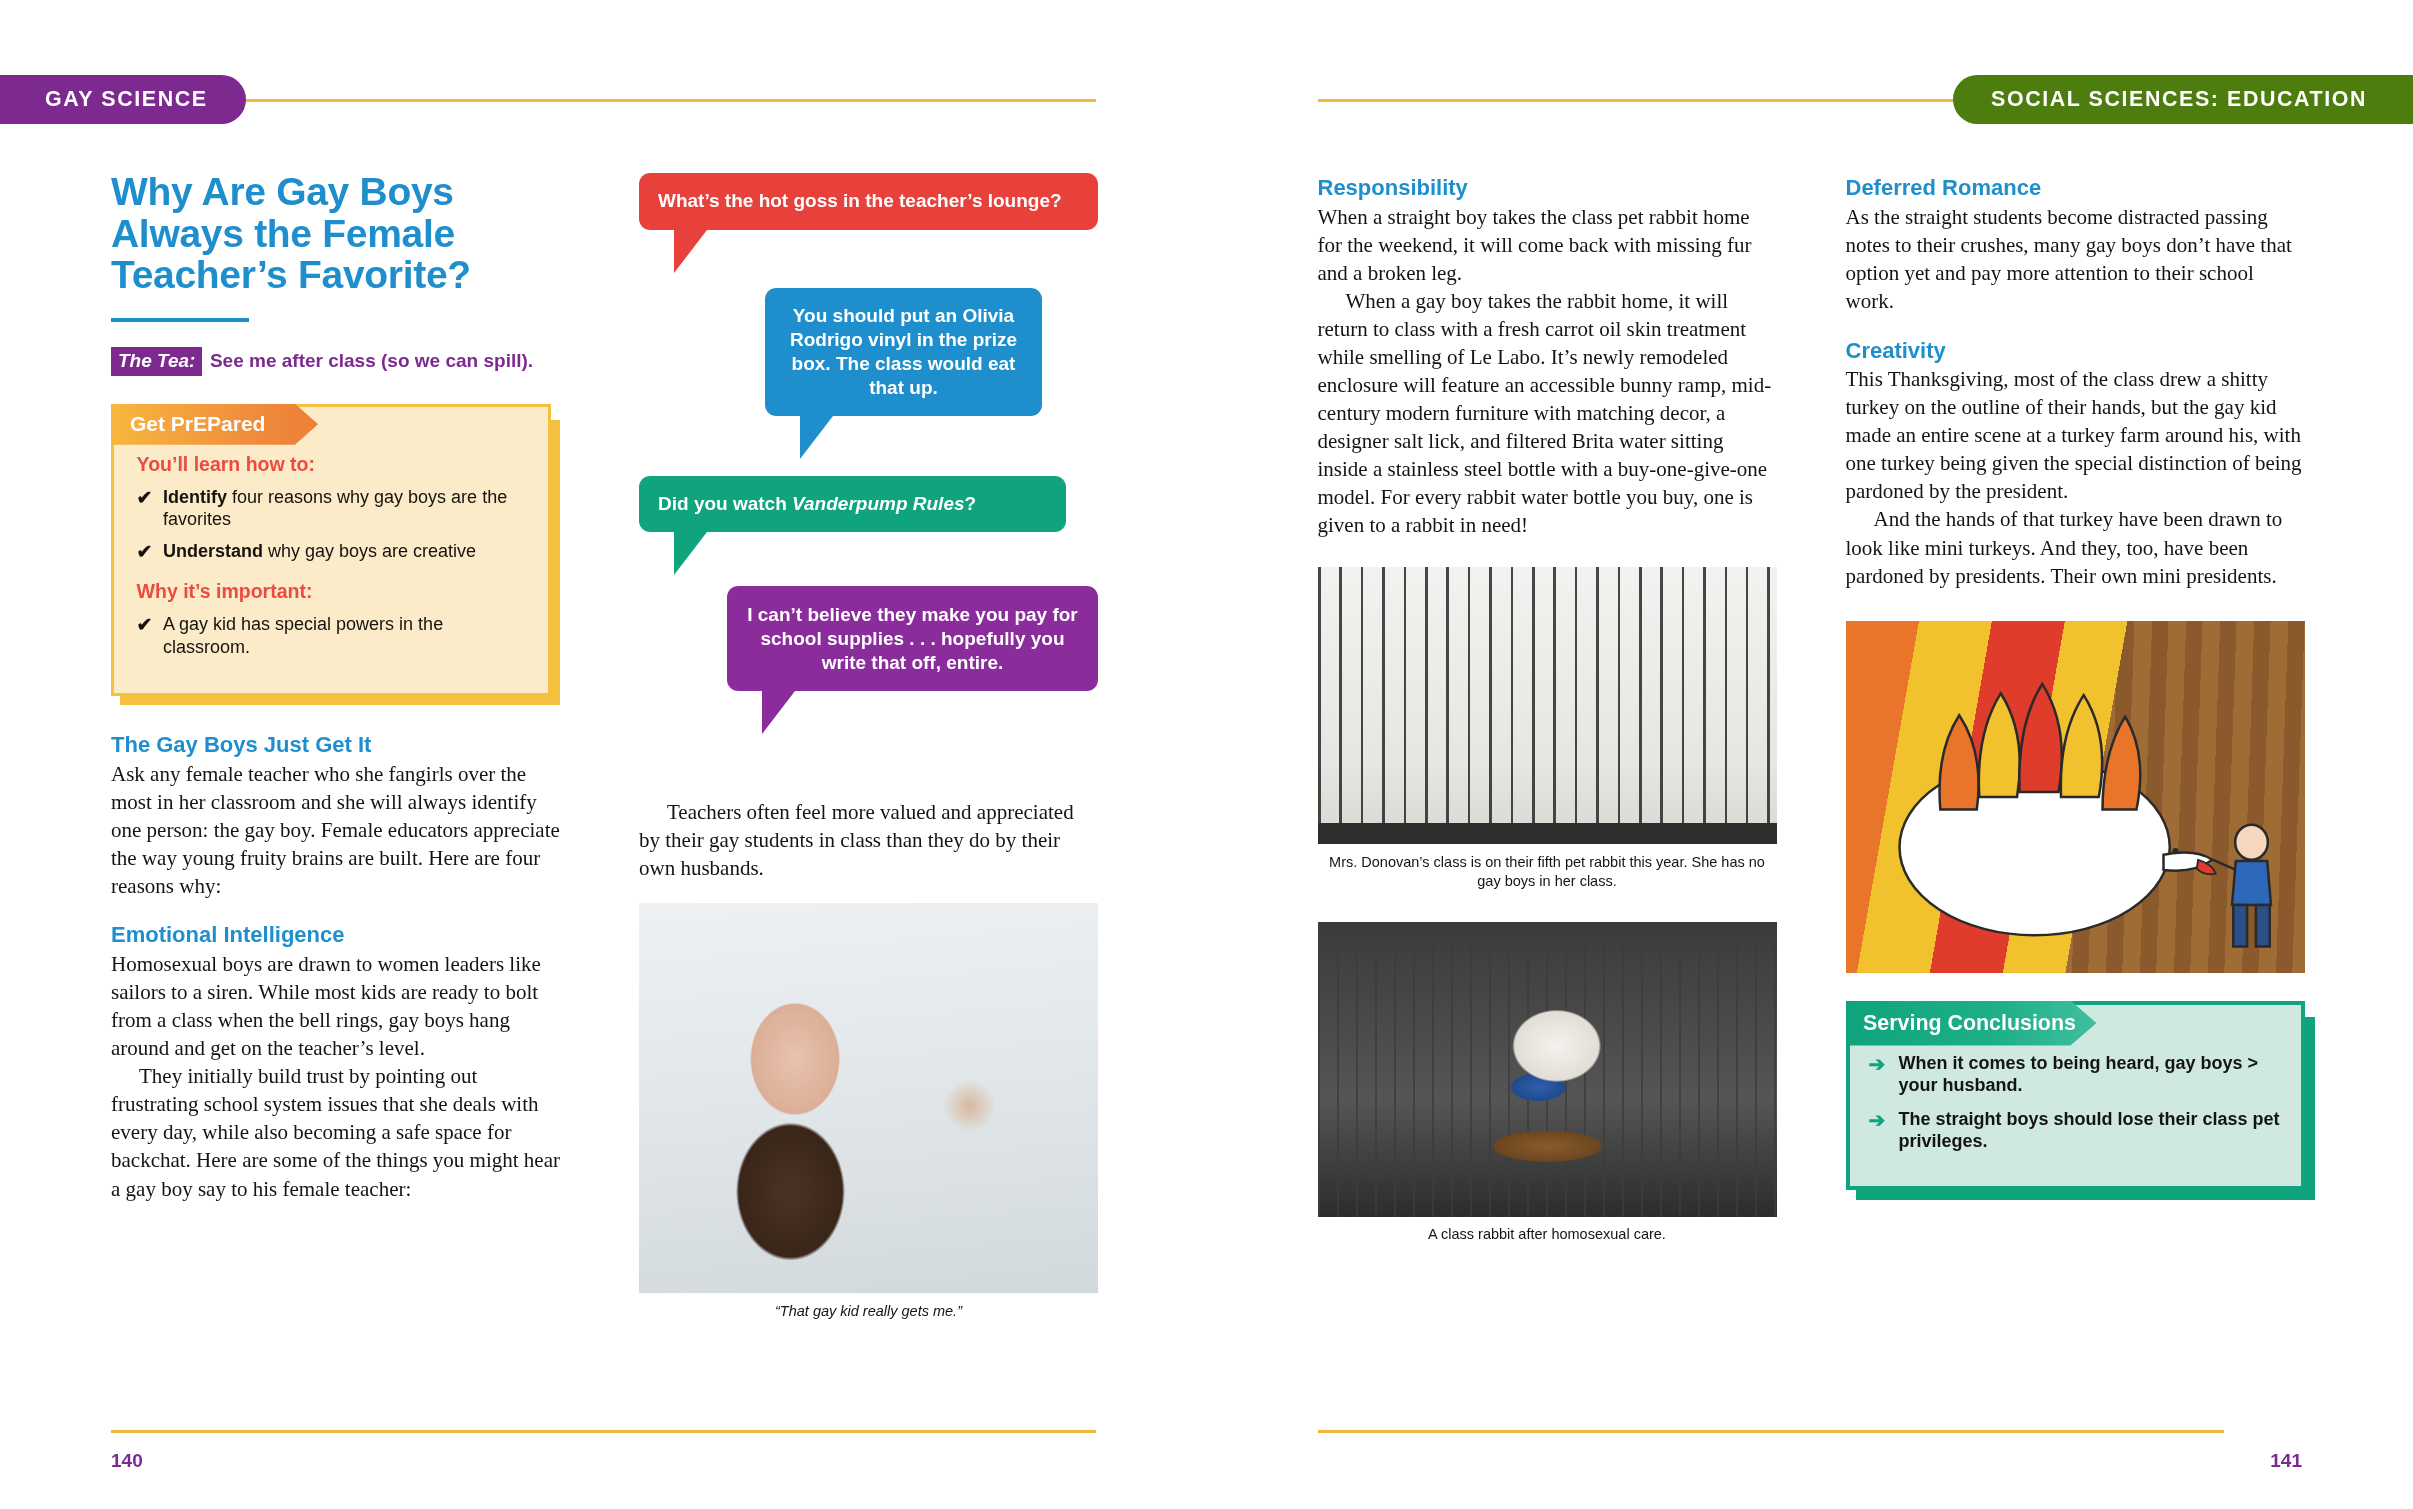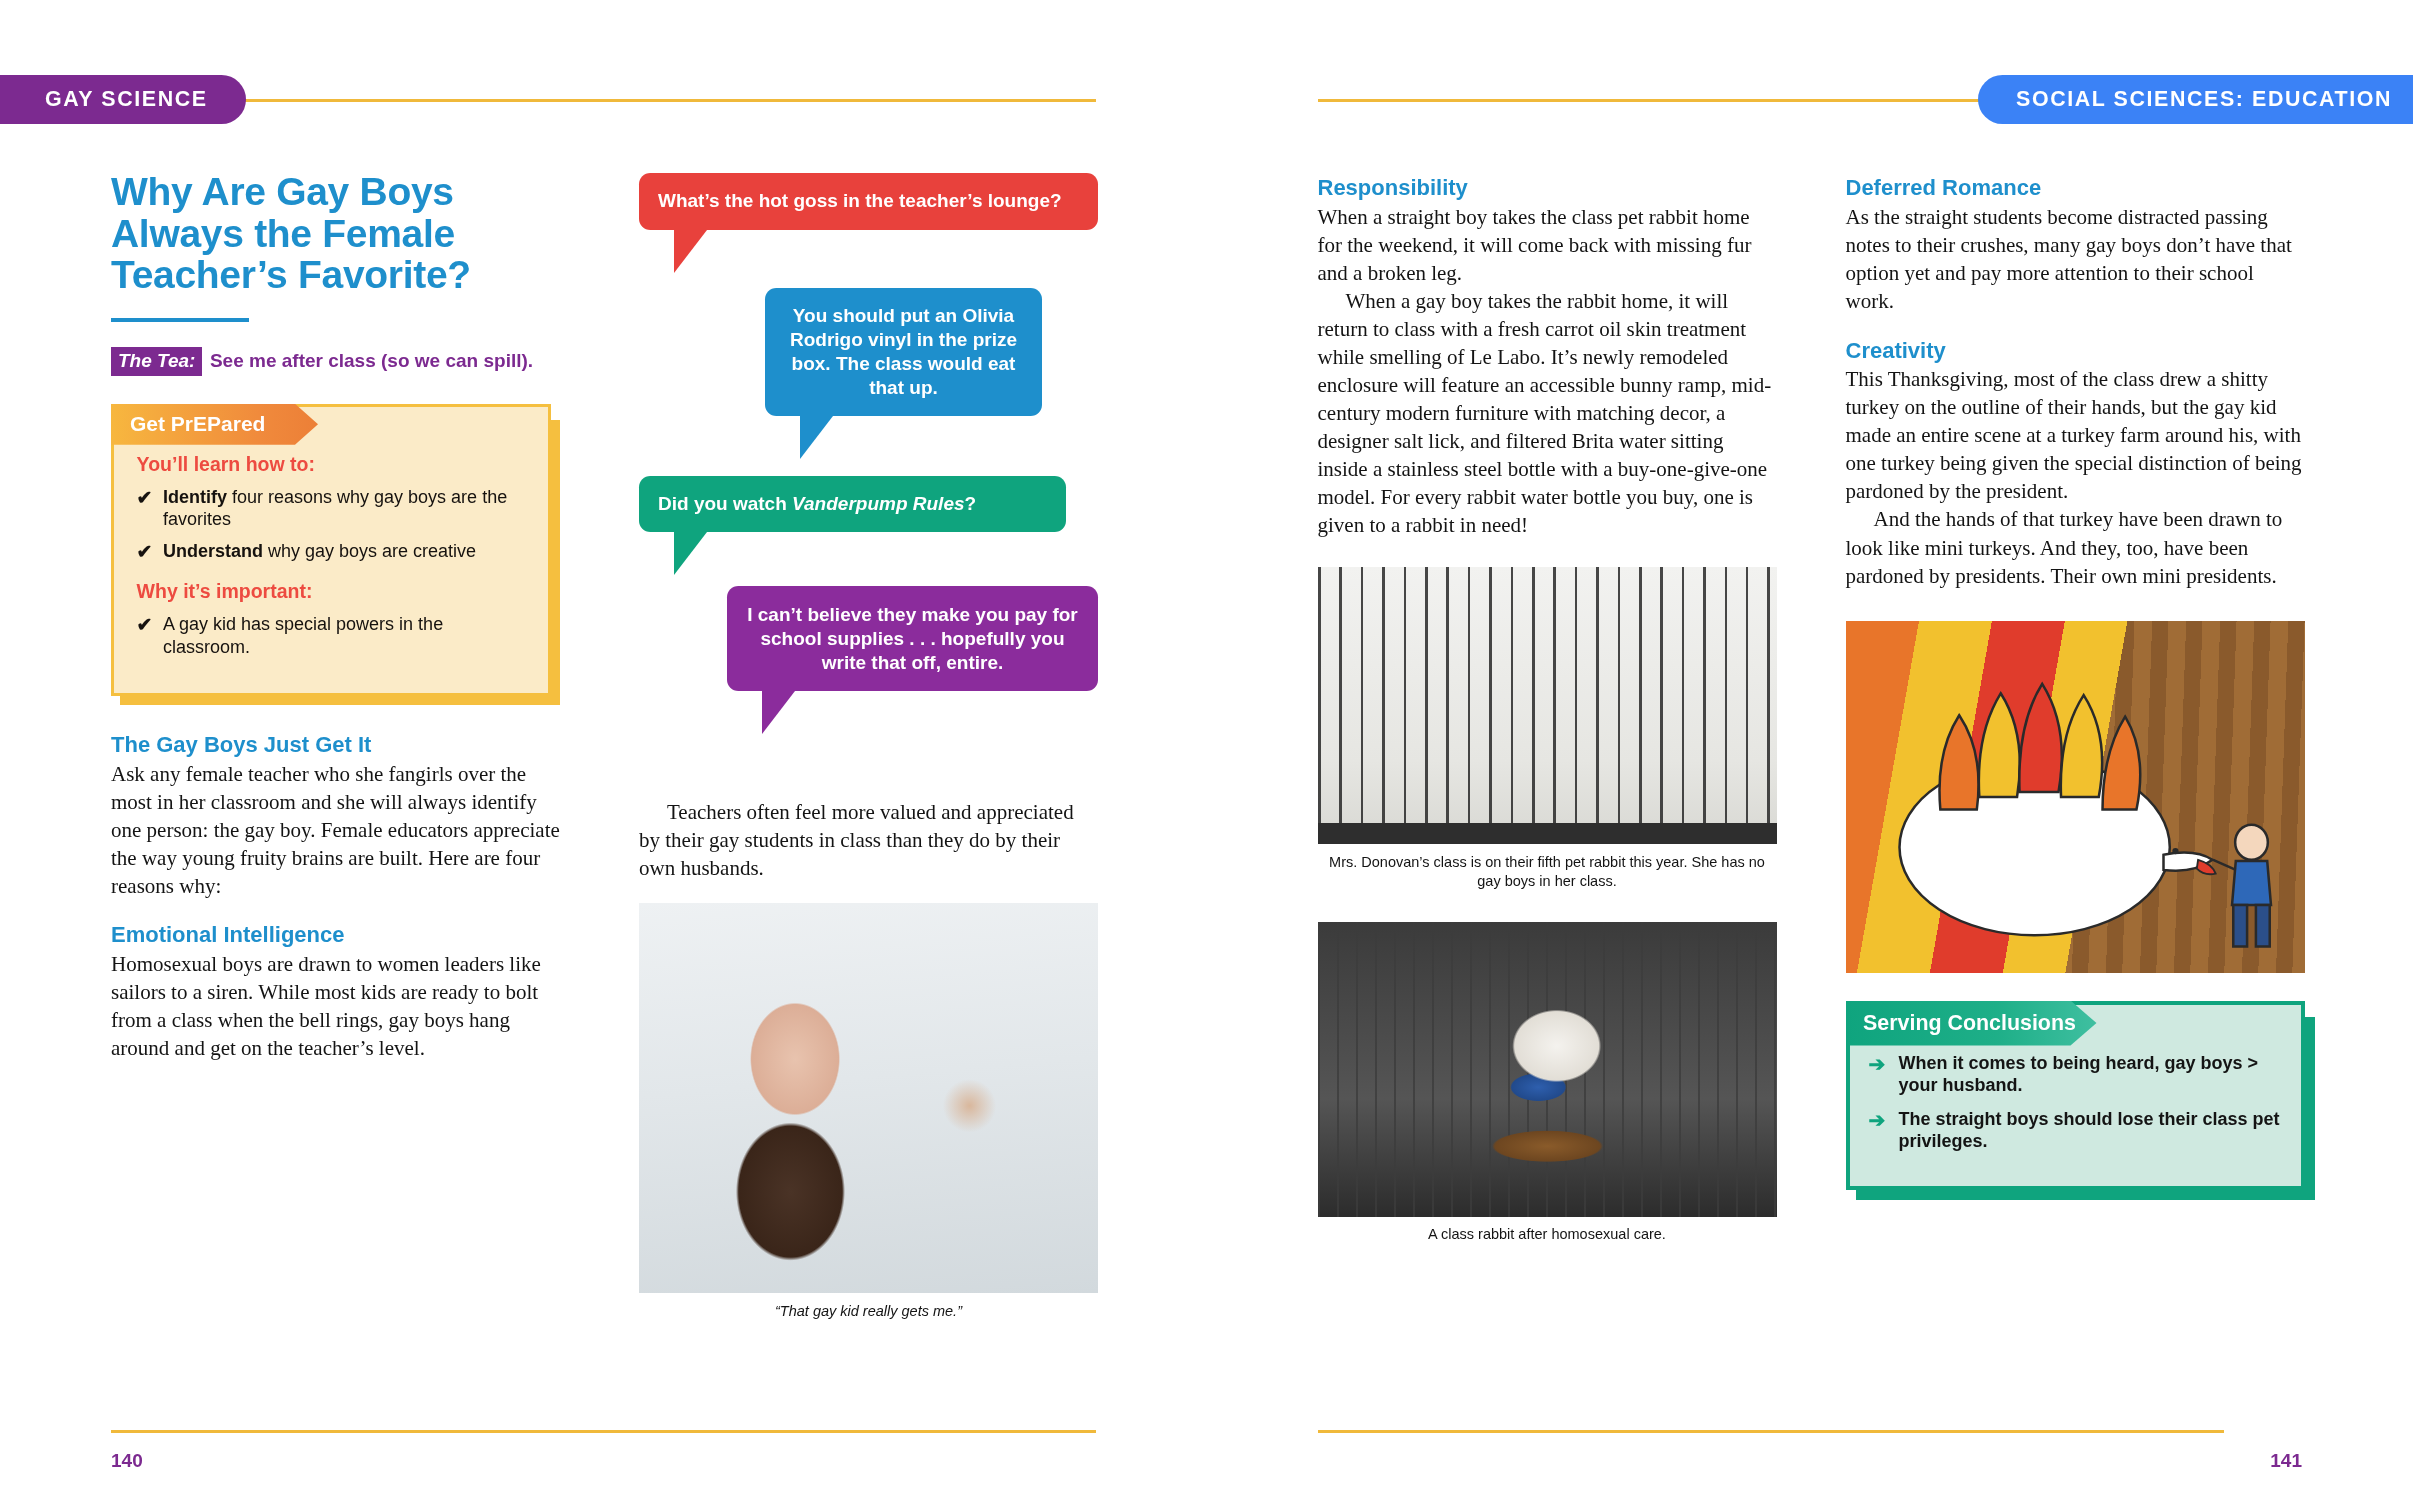--- a/index.html
+++ b/index.html
@@ -26,22 +26,22 @@
     font-size:21.4px;
     letter-spacing:1.6px;
     white-space:nowrap;
   }
   .tab-left {
     left:0; padding-left:45px; padding-right:38px;
     background:#7C2A90;
     border-radius:0 25px 25px 0;
   }
   .tab-right {
-    right:0; padding-right:21px; padding-left:38px;
-    background:#3b82f6;
+    right:0; padding-right:46px; padding-left:38px;
+    background:#4d7c0f;
     border-radius:25px 0 0 25px;
   }
 
   
   .col { position:absolute; top:0; }
   .p140 .col-a { left:111px;  width:459px; }
   .p140 .col-b { left:639px; width:459px; }
   .p141 .col-a { left:111px;  width:459px; }
   .p141 .col-b { left:639px; width:459px; }
 
@@ -268,20 +268,21 @@
       </div>
 
       <div style="margin-top:36px;">
         <h2 class="sec-head">The Gay Boys Just Get It</h2>
         <p class="body-p">Ask any female teacher who she fangirls over the most in her classroom and she will always identify one person: the gay boy. Female educators appreciate the way young fruity brains are built. Here are four reasons why:</p>
       </div>
 
       <div class="gap-before" style="margin-top:22.6px;">
         <h2 class="sec-head">Emotional Intelligence</h2>
         <p class="body-p">Homosexual boys are drawn to women leaders like sailors to a siren. While most kids are ready to bolt from a class when the bell rings, gay boys hang around and get on the teacher’s level.</p>
+        <p class="body-p">They initially build trust by pointing out frustrating school system issues that she deals with every day, while also becoming a safe space for backchat. Here are some of the things you might hear a gay boy say to his female teacher:</p>
       </div>
     </div>
 
     <div class="col col-b" style="top:173px;">
 
       <div class="bubble red" style="width:459px;">
         <span>What’s the hot goss in the teacher’s lounge?</span>
         <span class="tail tail-left"></span>
       </div>
 

